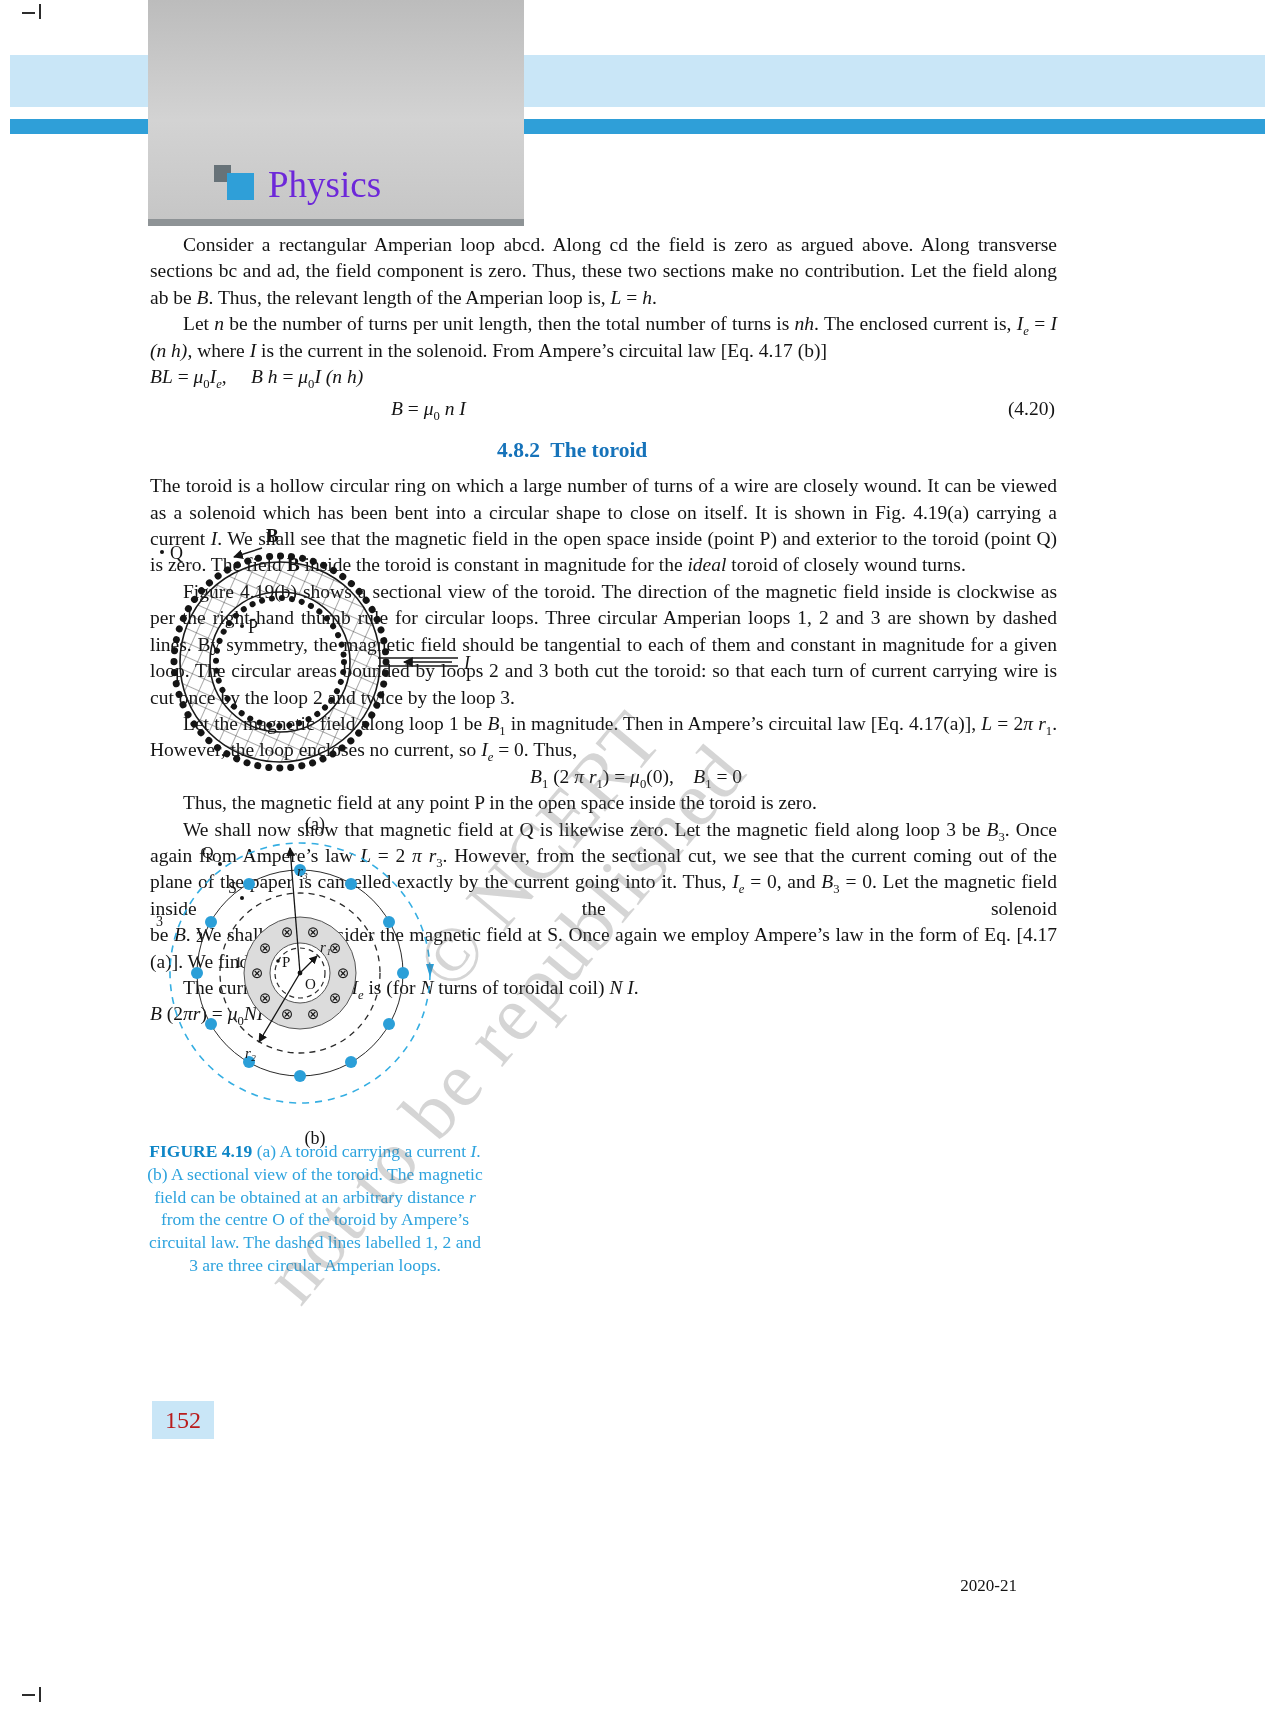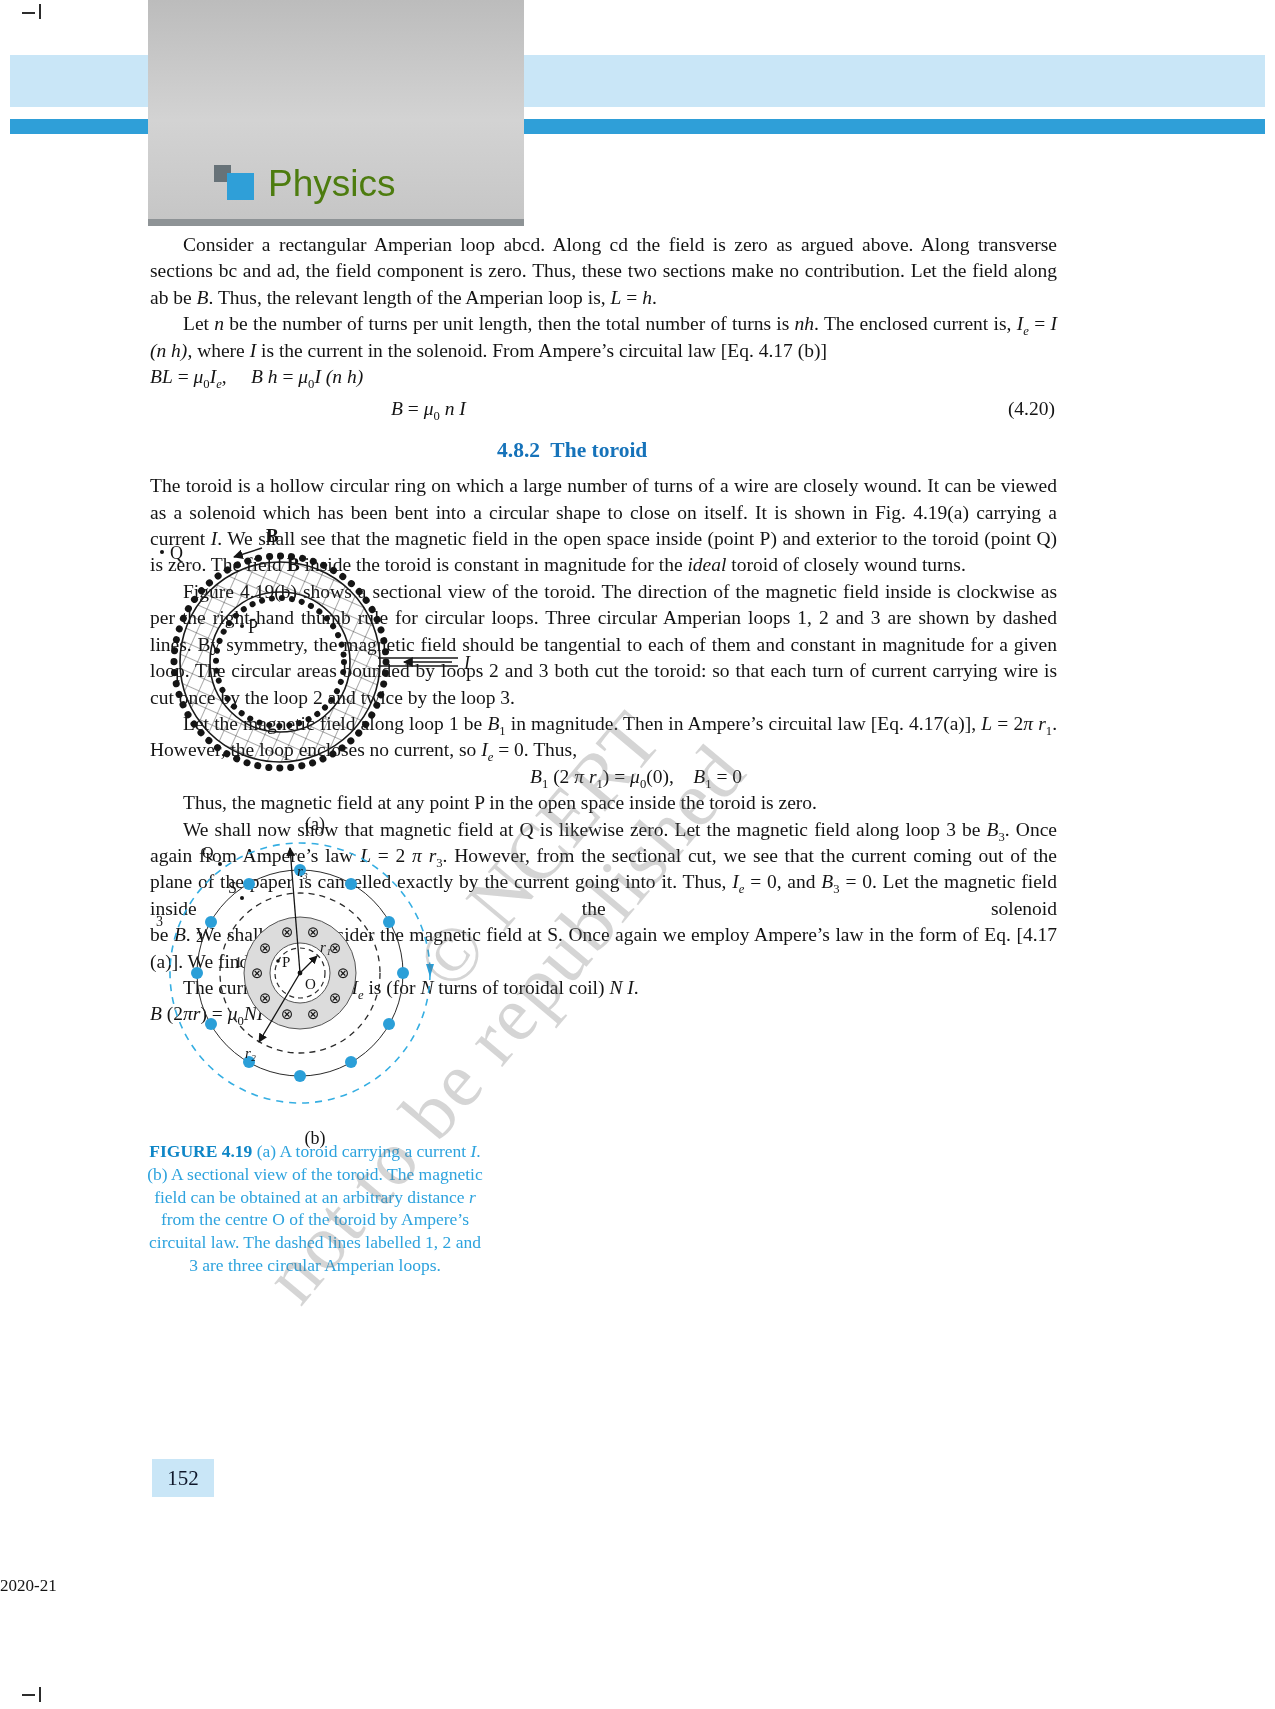--- a/index.html
+++ b/index.html
@@ -7,22 +7,22 @@
         font-family:"Liberation Serif",serif;color:#141414;}
 
   
   .band-light{position:absolute;left:10px;top:55px;width:1255px;height:52px;background:#c9e6f7;}
   .band-dark{position:absolute;left:10px;top:119px;width:1255px;height:15px;background:#2f9fd8;}
   .gray-box{position:absolute;left:148px;top:0;width:376px;height:219px;
             background:linear-gradient(180deg,#bcbcbc,#d3d3d3 55%,#c6c6c6);}
   .gray-box-underline{position:absolute;left:148px;top:219px;width:376px;height:7px;background:#8e9396;}
   .logo-sq-gray{position:absolute;left:214px;top:165px;width:17px;height:17px;background:#677278;}
   .logo-sq-blue{position:absolute;left:227px;top:173px;width:27px;height:27px;background:#2f9fd8;}
-  .physics-title{position:absolute;left:268px;top:163px;font-family:Liberation Sans, sans-serif;
-                 font-size:37px;color:#4d7c0f;}
+  .physics-title{position:absolute;left:268px;top:163px;font-family:Liberation Serif, serif;
+                 font-size:37px;color:#6d28d9;}
 
   
   .mark{position:absolute;background:#2c2c2c;}
   .mark-tl-h{left:22px;top:12px;width:13px;height:2px;}
   .mark-tl-v{left:39px;top:4px;width:2px;height:15px;}
   .mark-bl-h{left:22px;top:1694px;width:13px;height:2px;}
   .mark-bl-v{left:39px;top:1687px;width:2px;height:15px;}
 
   
   .text-col{position:absolute;left:150px;top:232px;width:907px;font-size:19.5px;
@@ -43,23 +43,23 @@
   .fig-a{position:absolute;left:150px;top:512px;width:330px;}
   .fig-b{position:absolute;left:150px;top:836px;width:330px;}
   .panel-label{text-align:center;font-size:18px;margin-top:2px;}
   .fig-caption{position:absolute;left:146px;top:1140px;width:338px;text-align:center;
                font-size:17.5px;line-height:22.8px;color:#2da3de;}
   .fig-caption b{color:#0f86c7;}
   svg{display:block;}
   svg text{font-family:"Liberation Serif",serif;fill:#141414;}
 
   
-  .page-number{position:absolute;left:152px;top:1459px;width:62px;height:38px;background:#c9e6f7;
-               display:flex;align-items:center;justify-content:center;font-size:21px;color:#0f172a;}
-  .footer-year{position:absolute;left:0;top:1576px;width:1017px;text-align:left;font-size:17px;}
+  .page-number{position:absolute;left:152px;top:1401px;width:62px;height:38px;background:#c9e6f7;
+               display:flex;align-items:center;justify-content:center;font-size:24px;color:#b91c1c;}
+  .footer-year{position:absolute;left:0;top:1576px;width:1017px;text-align:right;font-size:17px;}
   .watermark{position:absolute;color:rgba(115,115,115,0.30);white-space:nowrap;
              transform-origin:0 0;z-index:6;pointer-events:none;}
   .wm1{left:398px;top:948px;font-size:78px;transform:rotate(-50deg);}
   .wm2{left:246px;top:1262px;font-size:78px;letter-spacing:2px;transform:rotate(-50deg);}
 </style>
 </head>
 <body>
 
 <div class="page">
 

